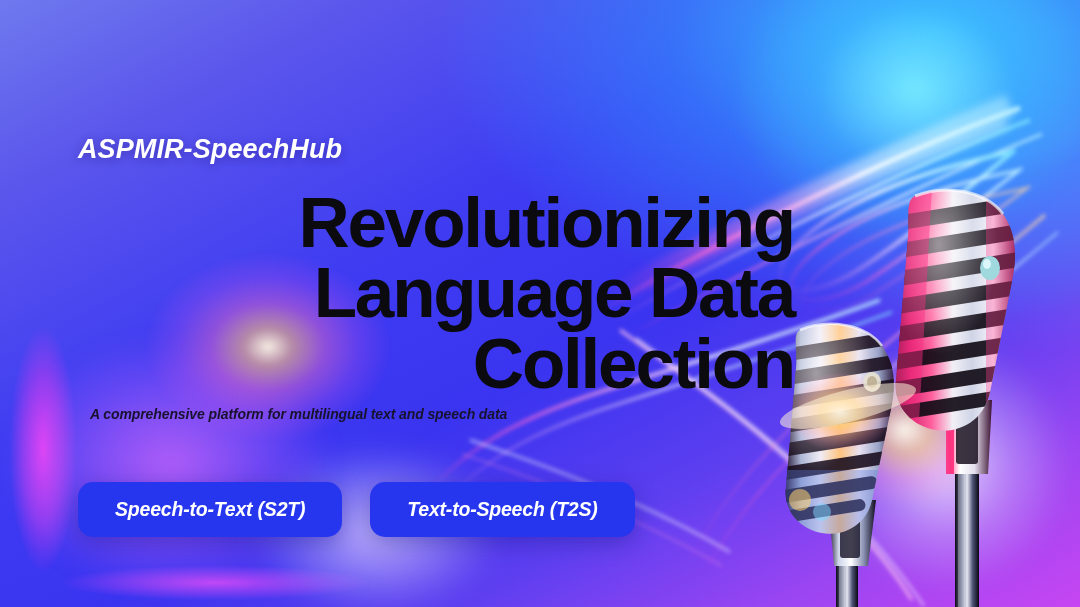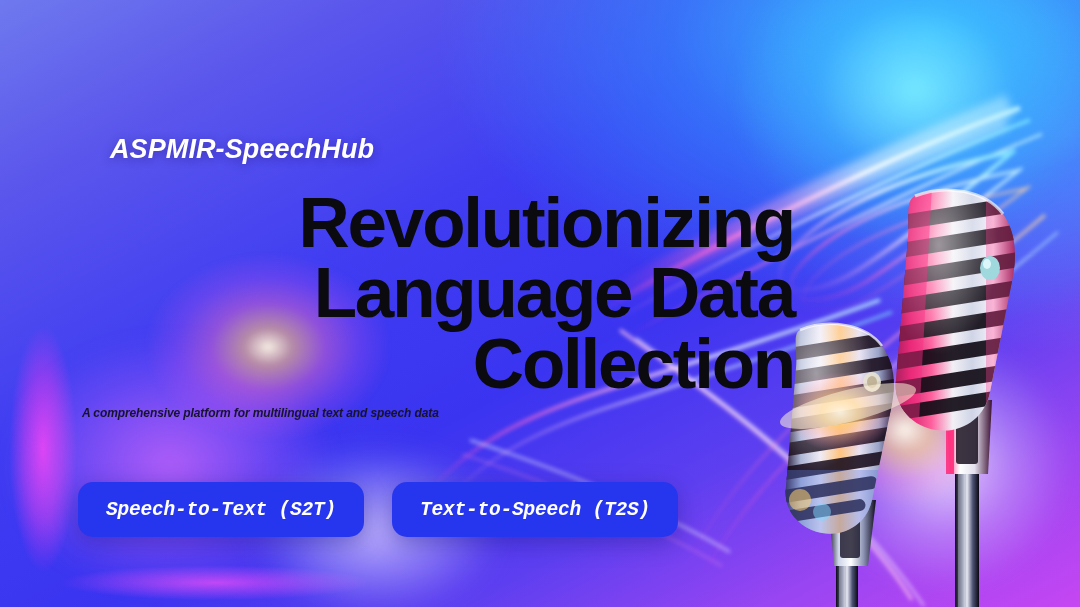--- a/index.html
+++ b/index.html
@@ -58,46 +58,45 @@
   .mics{ position:absolute; inset:0; }
 
   
   .content{ position:absolute; left:78px; top:0; width:720px; height:607px; }
 
   .brand{
     position:absolute; top:134px; left:0;
     font-size:27px; font-style:italic; font-weight:bold; color:#ffffff;
     letter-spacing:.1px; white-space:nowrap;
     text-shadow:0 2px 10px rgba(40,20,120,.45);
-    margin-left:32px;
   }
 
   .headline{
     position:absolute; top:188px; left:-4px; width:720px;
     font-size:71px; font-weight:bold; line-height:.99; color:#0a0a0f;
     letter-spacing:-2.2px;
     text-align:right;
   }
   .headline .ln{ display:block; white-space:nowrap; }
 
   .subtitle{
-    position:absolute; top:404px; left:4px; width:680px;
-    font-size:12px; font-style:italic; font-weight:bold; line-height:1.5;
+    position:absolute; top:404px; left:12px; width:680px;
+    font-size:14px; font-style:italic; font-weight:bold; line-height:1.5;
     color:#17122e; letter-spacing:-.1px;
   }
   .subtitle .ln{ display:block; white-space:nowrap; }
 
   .cta-row{
     position:absolute; top:482px; left:0; display:flex; gap:28px; align-items:center;
   }
   .cta{
     display:inline-flex; align-items:center; justify-content:center;
-    height:55px; padding:0 28px; border:none; border-radius:15px;
+    height:55px; padding:0 37px; border:none; border-radius:15px;
     background:#2636ef; color:#ffffff; cursor:pointer;
-    font-family:Liberation Mono, monospace;
+    font-family:Liberation Sans, sans-serif;
     font-size:19.5px; font-style:italic; font-weight:bold; letter-spacing:-.2px;
     white-space:nowrap;
     box-shadow:0 6px 22px rgba(20,20,120,.35);
   }
 </style>
 </head>
 <body>
 
 <div class="hero">
 

